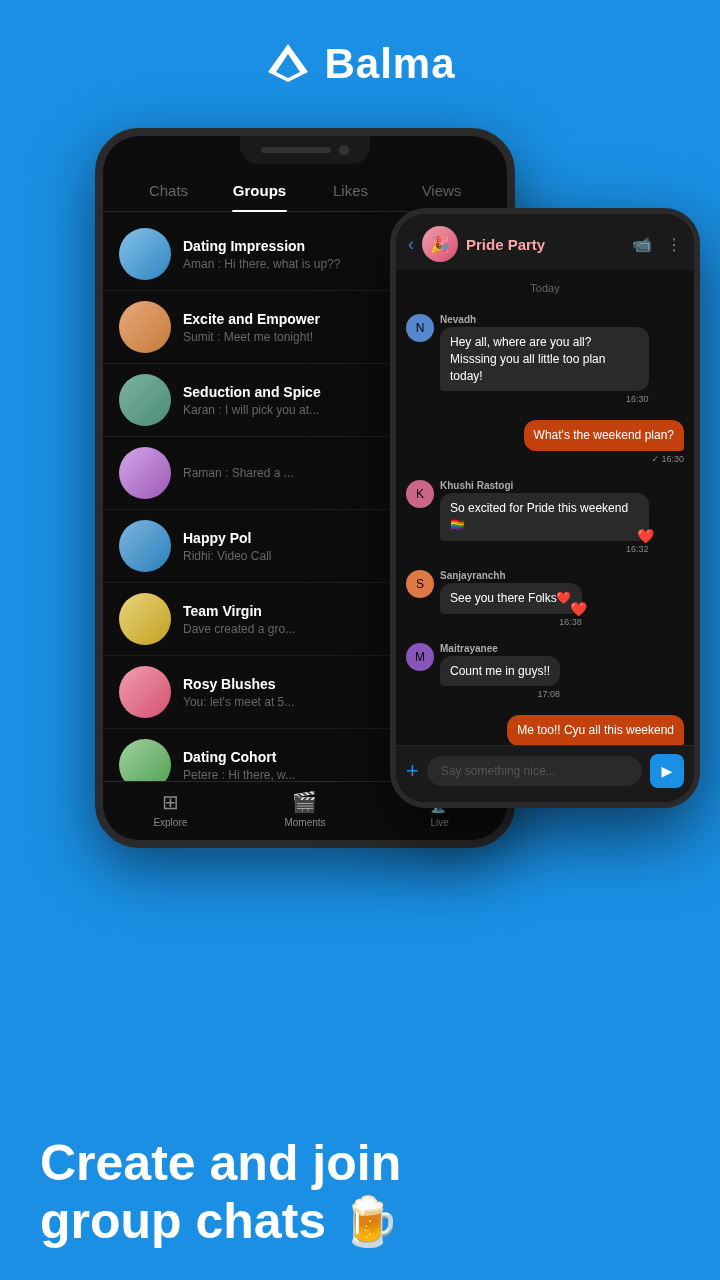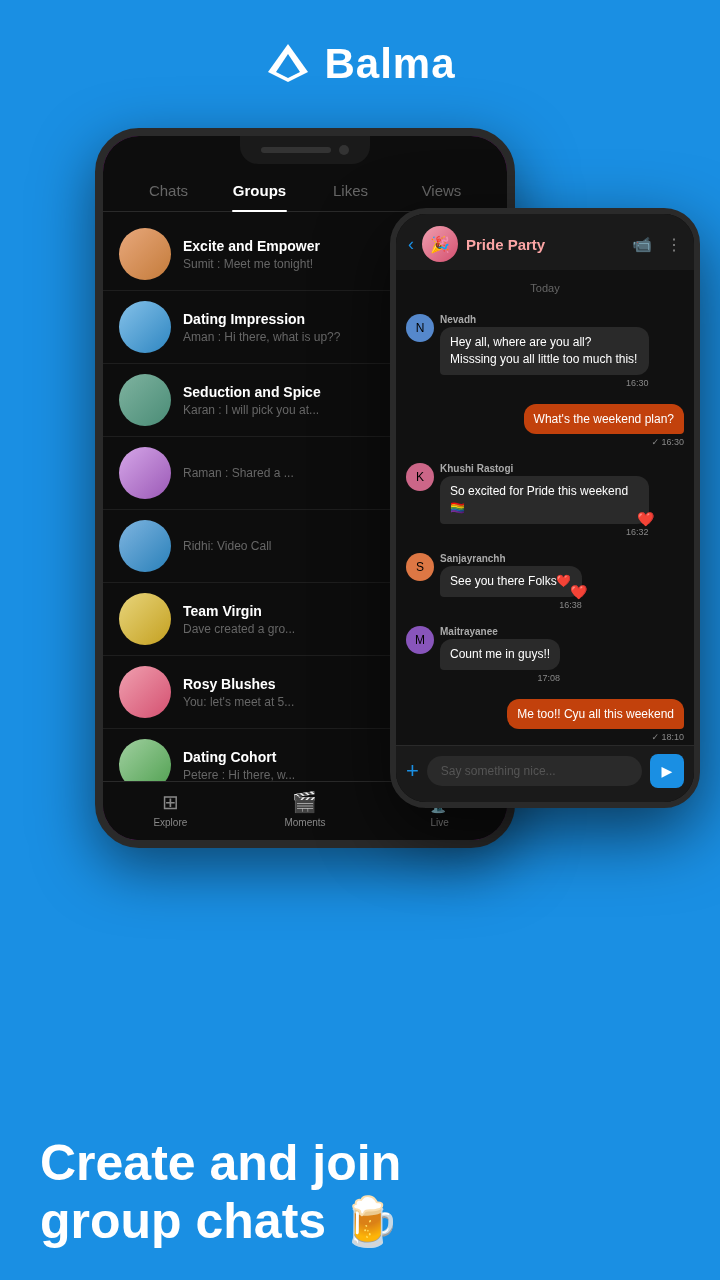--- a/index.html
+++ b/index.html
@@ -417,58 +417,62 @@
         <div class="tab">
           <span>Likes</span>
         </div>
         <div class="tab">
           <span>Views</span>
         </div>
       </div>
 
       <div class="chat-list" id="group-list">
           <div class="chat-item">
+    <div class="avatar av2"></div>
+    <div class="chat-info">
+      <div class="chat-name-row">
+        <span class="chat-name">Dating Impression</span>
+        <span class="chat-time">05/09/2023</span>
+      </div>
+      <div class="chat-preview">Aman : Hi there, what is up??</div>
+    </div>
+  </div>
+          <div class="chat-item">
     <div class="avatar av1"></div>
     <div class="chat-info">
       <div class="chat-name-row">
         <span class="chat-name">Excite and Empower</span>
         <span class="chat-time">12/09/2023</span>
       </div>
       <div class="chat-preview">Sumit : Meet me tonight!</div>
     </div>
   </div>
           <div class="chat-item">
-    <div class="avatar av2"></div>
-    <div class="chat-info">
-      <div class="chat-name-row">
-        <span class="chat-name">Dating Impression</span>
-        <span class="chat-time">05/09/2023</span>
-      </div>
-      <div class="chat-preview">Aman : Hi there, what is up??</div>
-    </div>
-  </div>
-          <div class="chat-item">
     <div class="avatar av3"></div>
     <div class="chat-info">
       <div class="chat-name-row">
         <span class="chat-name">Seduction and Spice</span>
         <span class="chat-time">08/09/2023</span>
       </div>
       <div class="chat-preview">Karan : I will pick you at...</div>
     </div>
   </div>
           <div class="chat-item">
     <div class="avatar av4"></div>
     <div class="chat-info">
       <div class="chat-preview">Raman : Shared a ...</div>
     </div>
   </div>
           <div class="chat-item">
     <div class="avatar av5"></div>
     <div class="chat-info">
+      <div class="chat-name-row">
+        <span class="chat-name">Happy Pol</span>
+        <span class="chat-time"></span>
+      </div>
       <div class="chat-preview">Ridhi: Video Call</div>
     </div>
   </div>
           <div class="chat-item">
     <div class="avatar av6"></div>
     <div class="chat-info">
       <div class="chat-name-row">
         <span class="chat-name">Team Virgin</span>
         <span class="chat-time"></span>
       </div>
@@ -529,21 +533,21 @@
 
       <div class="messages-area" id="messages-area">
         <div class="date-divider">Today</div>
       <div class="msg-row received">
       <div class="msg-avatar" style="background:#5588cc">
         N
       </div>
       <div class="msg-bubble-wrap">
         <div class="msg-sender">Nevadh</div>
         <div class="msg-bubble received">
-          Hey all, where are you all? Misssing you all little too much this!
+          Hey all, where are you all? Misssing you all little too plan today!
           
         </div>
         <div class="msg-time">16:30</div>
       </div>
     </div>
           <div class="msg-row sent">
       <div class="msg-bubble-wrap">
         <div class="msg-bubble sent">What's the weekend plan?</div>
         <div class="msg-time sent">✓ 16:30</div>
       </div>

